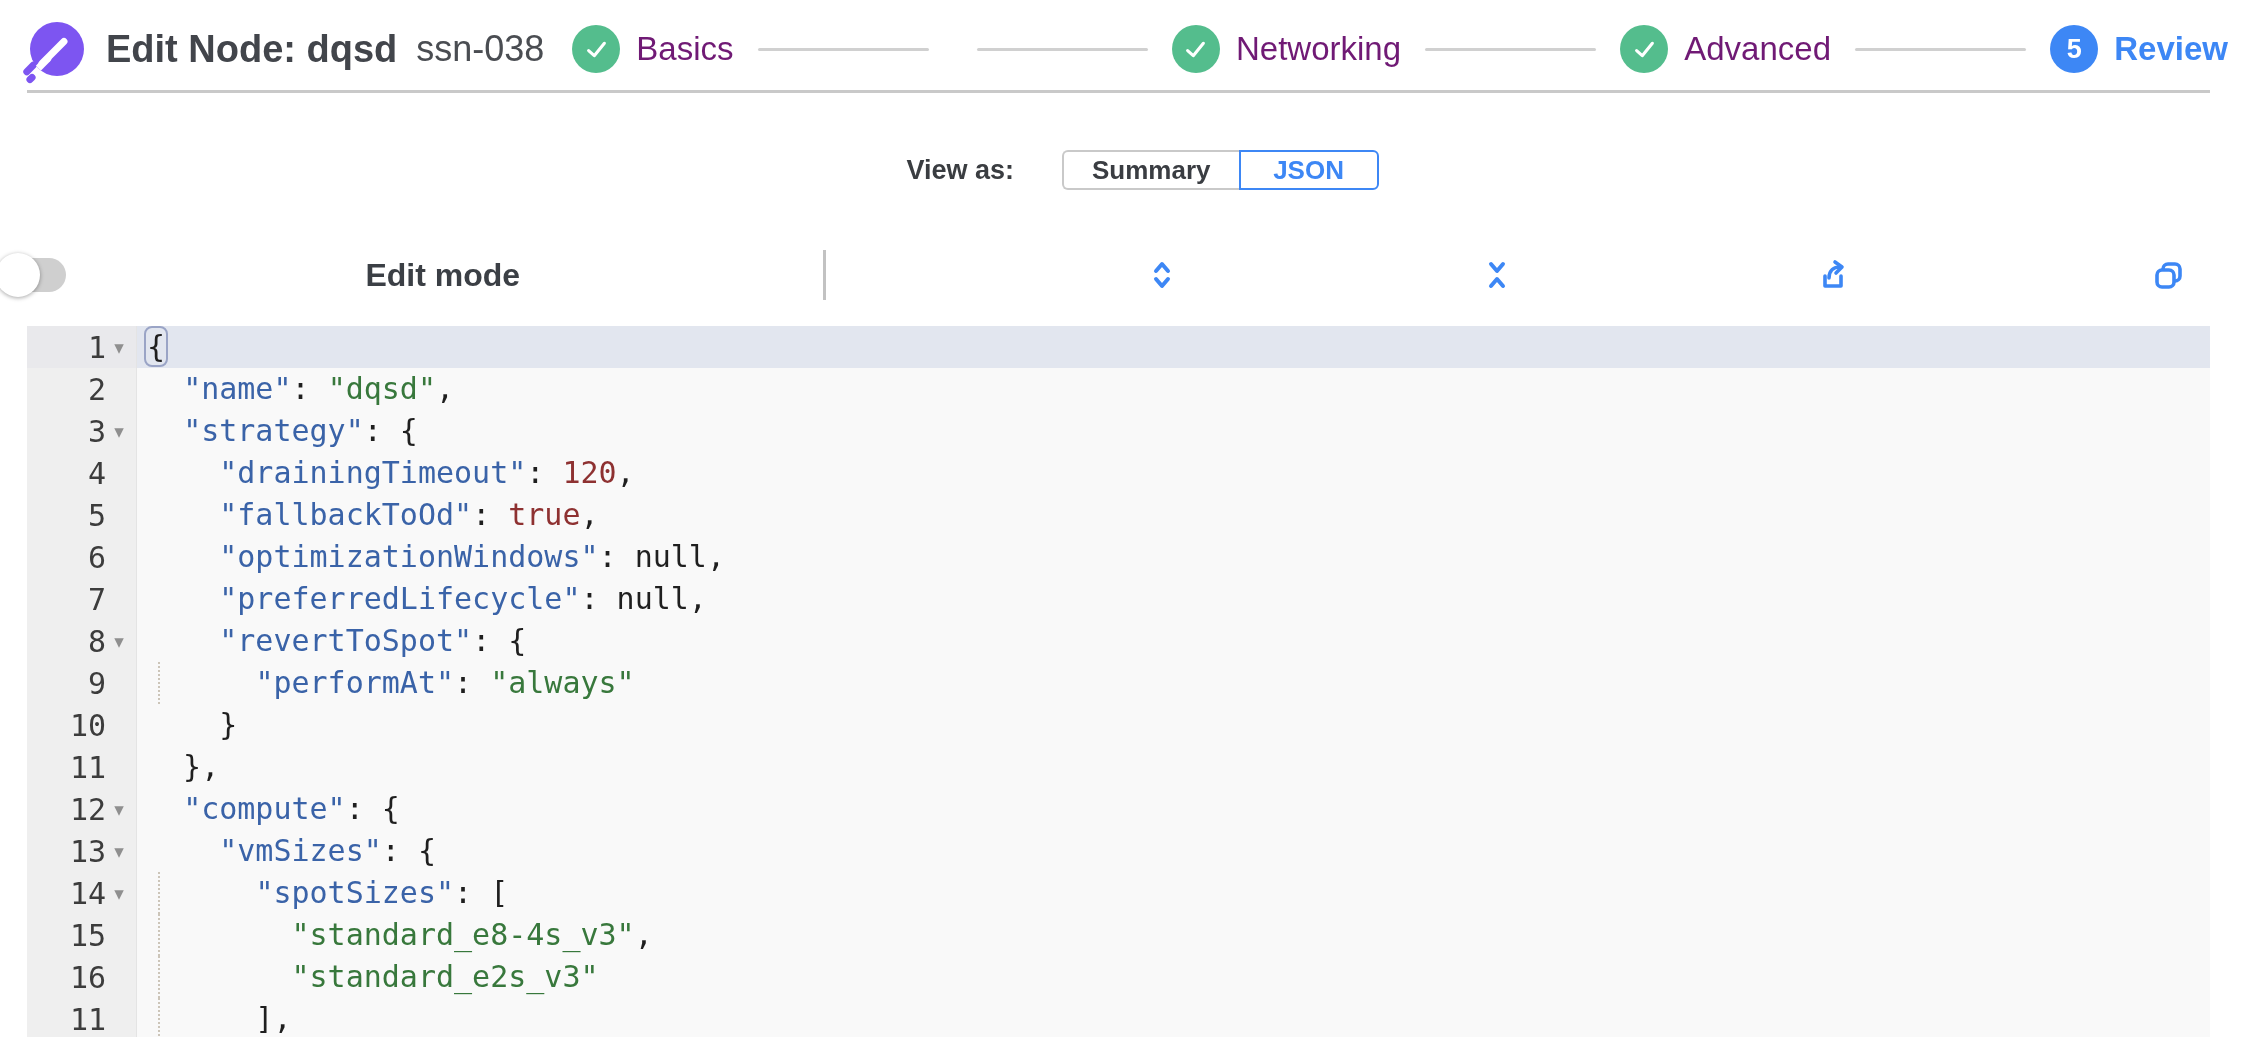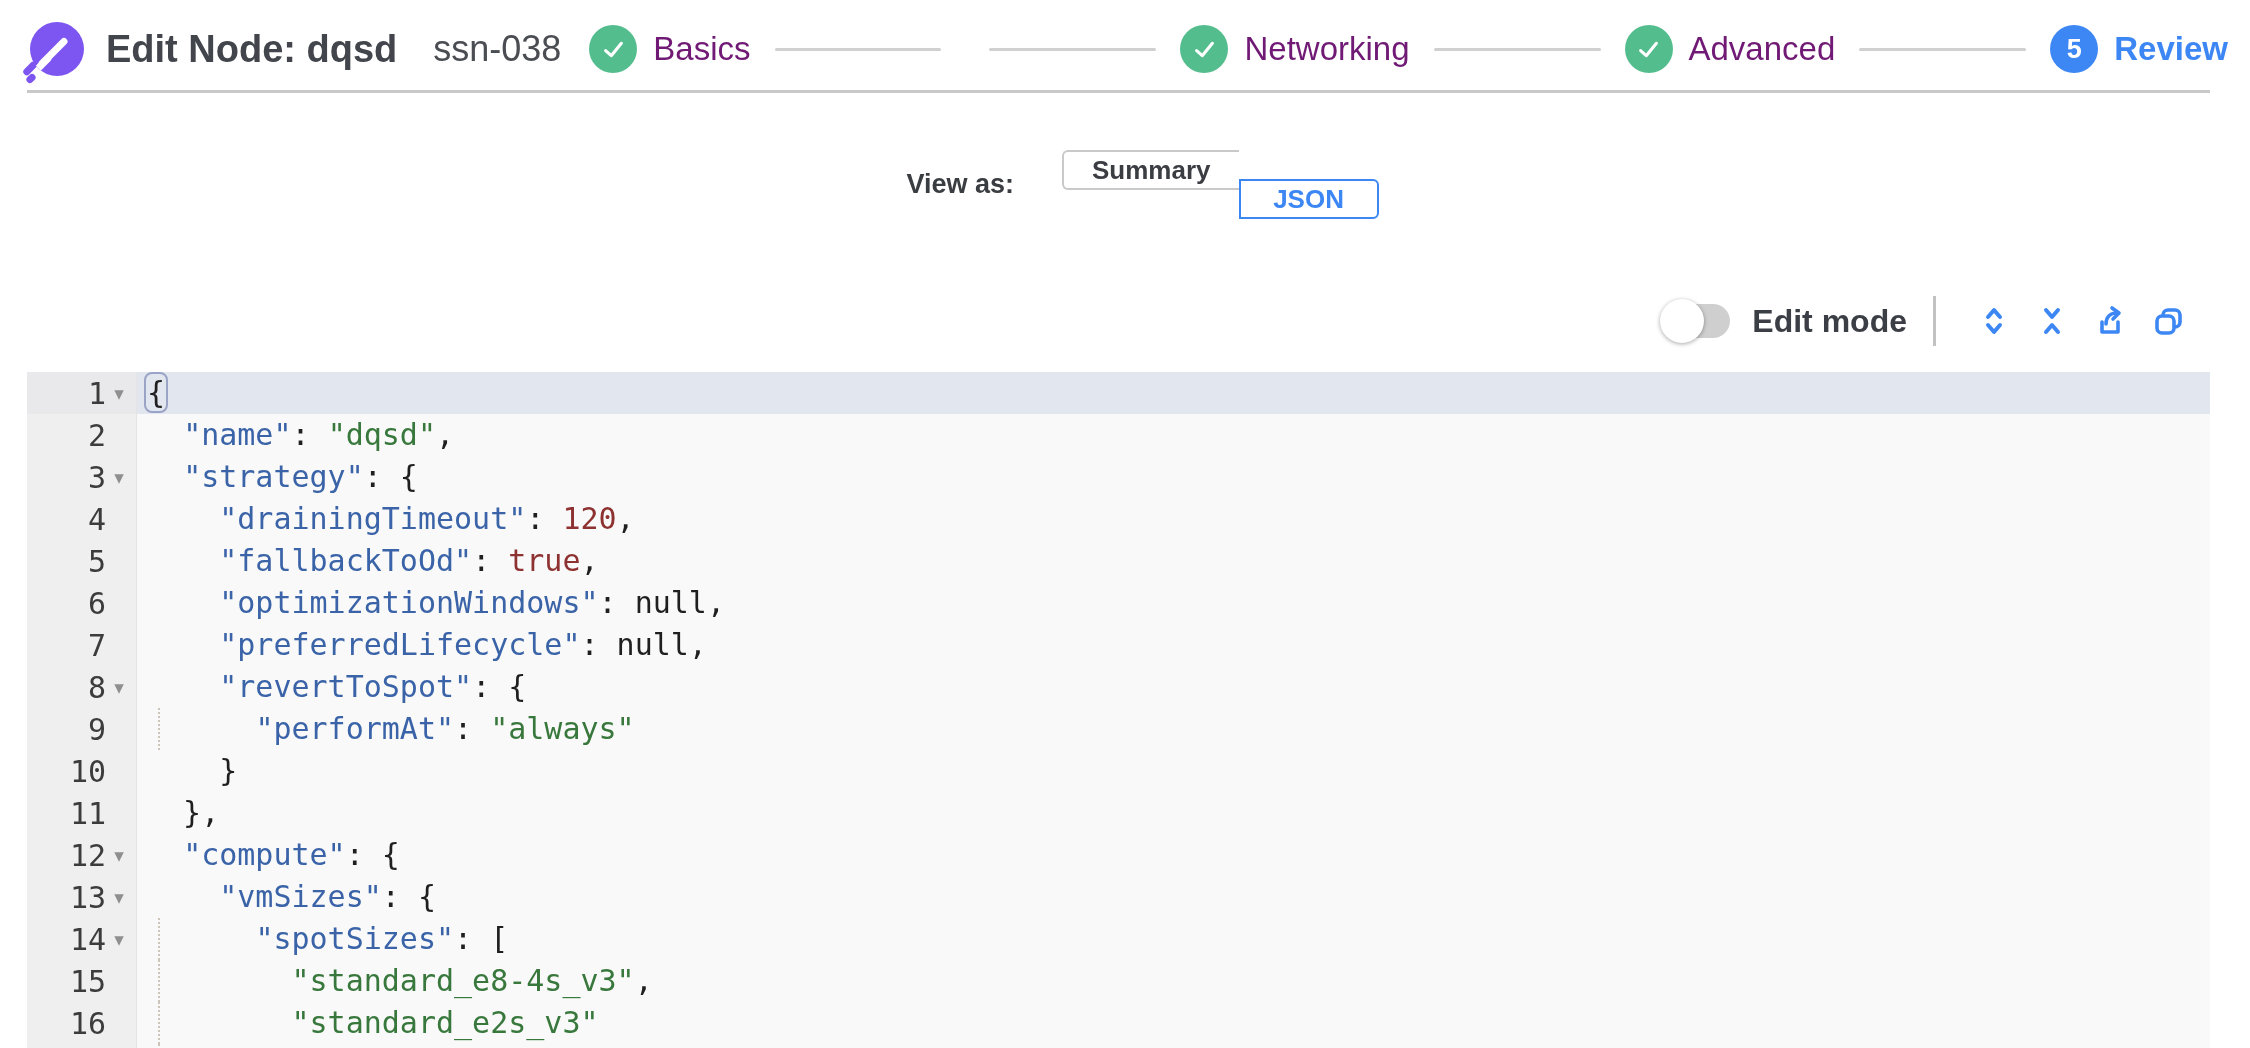--- a/index.html
+++ b/index.html
@@ -11,21 +11,21 @@
   .logo { position: relative; width: 54px; height: 54px; margin-right: 22px; flex: none; }
   .logo-mask { position: absolute; inset: 0; border-radius: 50%; background: #7d55f1; overflow: hidden; }
   .logo-mask .sl { position: absolute; background: #ffffff; border-radius: 5px; transform: rotate(-45deg); }
   .sl1 { width: 38px; height: 7px; left: 4px; top: 27px; }
   .sl2 { width: 26px; height: 7px; left: -2px; top: 40px; }
   .logo .tail { position: absolute; background: #7d55f1; border-radius: 4px; transform: rotate(-45deg); }
   .t1 { width: 16px; height: 7px; left: -8px; top: 43px; }
   .t2 { width: 10px; height: 7px; left: -4px; top: 53px; }
 
   .page-title { font-size: 38px; font-weight: 700; color: #42454b; white-space: nowrap; }
-  .page-subtitle { font-size: 36px; color: #4a4d52; margin-left: 36px; width: 128px;
+  .page-subtitle { font-size: 36px; color: #4a4d52; margin-left: 19px; width: 128px;
                    overflow: hidden; white-space: nowrap; flex: none; }
 
   .stepper { display: flex; align-items: center; flex: 1; margin-left: 28px; }
   .step { display: flex; align-items: center; gap: 16px; cursor: pointer; }
   .step-circle { width: 48px; height: 48px; border-radius: 50%; flex: none;
                  display: flex; align-items: center; justify-content: center; }
   .step-circle.done { background: #54bd8d; }
   .step-circle.active { background: #3d87f5; color: #fff; font-size: 27px; font-weight: 700; }
   .step-label { font-size: 33px; color: #701a75; white-space: nowrap; }
   .step-label.active { color: #3d87f5; font-weight: 700; }
@@ -34,25 +34,25 @@
   .divider-h { height: 3px; background: #c9c9c9; margin: 0 40px 0 27px; }
 
   
   .viewas-row { display: flex; align-items: center; margin: 57px 0 0 35px; justify-content: center; }
   .viewas-label { font-size: 27px; font-weight: 700; color: #3a3d41; margin-right: 48px; }
   .seg-group { display: flex; }
   .seg-btn { height: 40px; min-width: 140px; padding: 0 28px; font-size: 26px; font-weight: 700;
              background: #fff; display: flex; align-items: center; justify-content: center;
              cursor: pointer; font-family: "Liberation Sans", sans-serif; }
   .seg-summary { border: 2px solid #c9c9c9; border-right: none; border-radius: 6px 0 0 6px; color: #3a3d42; }
-  .seg-json { border: 2px solid #3d87f5; border-radius: 0 6px 6px 0; color: #3d87f5; margin-top: 29px; }
-
-  
-  .toolbar-row { display: flex; align-items: center; justify-content: flex-end;
-                 margin: 76px 62px 0 0; height: 52px; }
+  .seg-json { border: 2px solid #3d87f5; border-radius: 0 6px 6px 0; color: #3d87f5; }
+
+  
+  .toolbar-row { display: flex; align-items: center; justify-content: space-between;
+                 margin: 59px 62px 0 0; height: 52px; }
   .toggle { position: relative; width: 66px; height: 34px; background: #cfcfcf;
             border-radius: 17px; cursor: pointer; flex: none; }
   .toggle .knob { position: absolute; width: 44px; height: 44px; left: -4px; top: -5px;
                   background: #ffffff; border-radius: 50%;
                   box-shadow: 0 1px 4px rgba(0,0,0,0.35); }
   .editmode-label { font-size: 32px; font-weight: 600; color: #3b3f45; margin: 0 26px 0 22px; }
   .vdivider { width: 3px; height: 50px; background: #c2c2c2; margin-right: 20px; }
   .icon-btn { width: 40px; height: 40px; margin-left: 18px; display: flex; align-items: center;
               justify-content: center; color: #3d87f5; cursor: pointer; background: none; border: none; }
   .icon-btn svg { display: block; }

